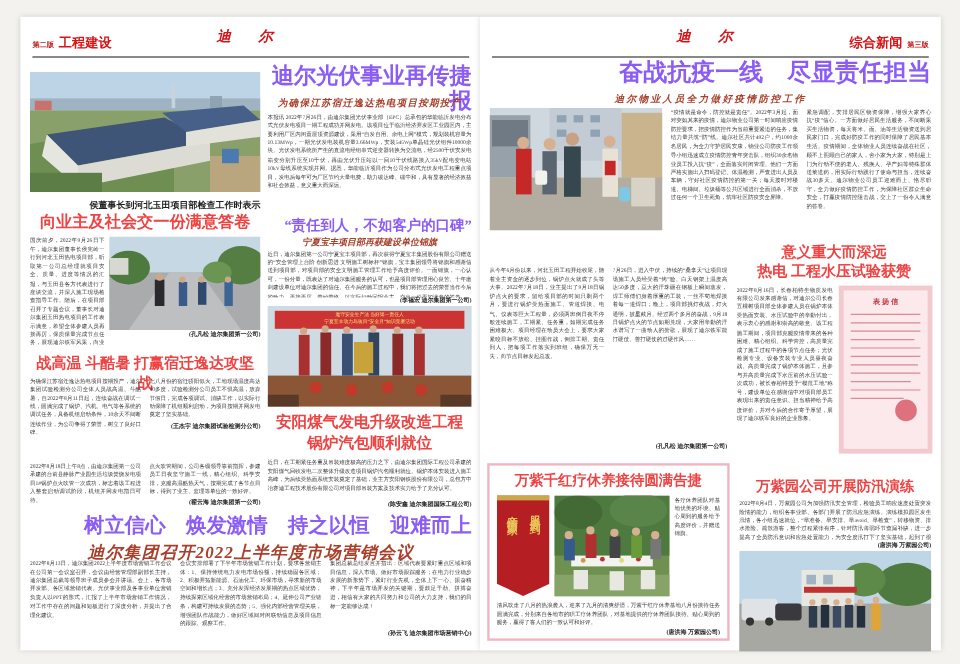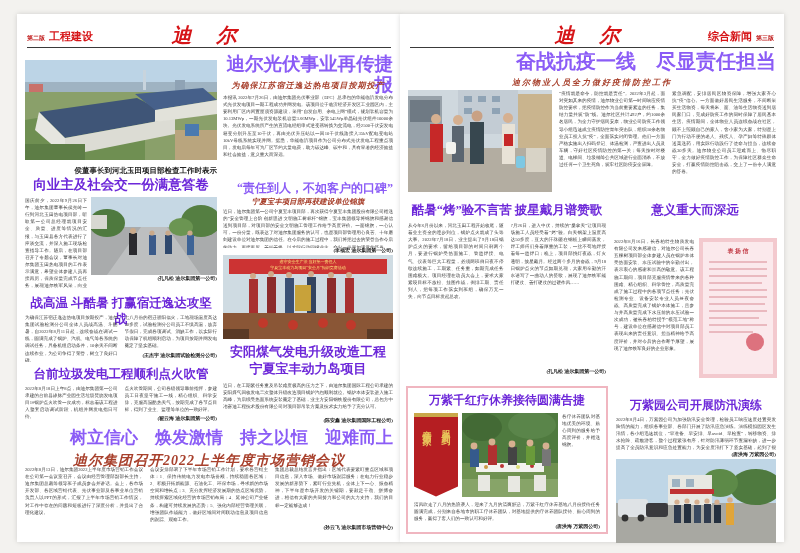--- a/index.html
+++ b/index.html
@@ -4,25 +4,25 @@
 <style>
   html,body{margin:0;padding:0;}
   body{width:800px;height:553px;background:#f3f2ef;position:relative;
        font-family:"Liberation Serif","DejaVu Serif",serif;}
   .page{position:absolute;top:14px;width:384px;height:528px;background:#ffffff;
         box-shadow:0 0 5px rgba(0,0,0,.15);}
   #page-left{left:17px;} #page-right{left:400px;}
   .abs{position:absolute;}
   .hdr-rule{position:absolute;left:10px;right:10px;top:33px;border-bottom:1.7px solid #3a3a3a;}
   .masthead{position:absolute;left:0;right:0;top:8px;text-align:center;color:#d61518;
-            font-weight:bold;font-style:italic;font-size:20px;letter-spacing:10px;}
+            font-weight:bold;font-style:italic;font-size:12px;letter-spacing:10px;}
   .sec-label{font-size:11px;font-weight:bold;color:#d61518;}
   .ed-label{font-size:6px;color:#c01a1a;font-weight:bold;}
   .h-red{color:#8b5cf6;font-weight:bold;text-align:right;line-height:1.15;}
-  .h-blk{color:#6d28d9;font-weight:bold;text-align:center;line-height:1.3;}
+  .h-blk{color:#ef4444;font-weight:bold;text-align:center;line-height:1.3;}
   .sub{color:#a8402c;text-align:center;font-weight:bold;font-style:italic;}
   .kick{color:#222;text-align:right;font-weight:bold;font-size:7.5px;}
   .bt{font-size:4.6px;line-height:1.55;text-align:justify;color:#3a3a3a;overflow:hidden;}
   .byl{font-size:5px;font-weight:bold;text-align:right;color:#222;}
   .cols{display:flex;gap:7px;}
   .cols>div{flex:1;}
   .photo{display:block;}
   .pennant{position:relative;background:#b51e22;
            clip-path:polygon(0 0,100% 0,100% 88%,50% 100%,0 88%);}
   .pennant .vtxt{position:absolute;writing-mode:vertical-rl;color:#e8c35a;
@@ -90,21 +90,20 @@
 
   <div class="abs h-blk" style="left:8px;top:281px;width:192px;font-size:12.5px;">战高温 斗酷暑  打赢宿迁逸达攻坚战</div>
   <div class="abs cols" style="left:8px;top:300px;width:192px;height:48px;">
     <div class="bt">为确保江苏宿迁逸达热电项目按期投产，迪尔集团试验检测分公司全体人员战高温、斗酷暑，自2022年8月11日起，连续奋战在调试一线，圆满完成了锅炉、汽机、电气等各系统的调试任务，具备机组启动条件，10余天不间断连续作业，为公司争得了荣誉，树立了良好口碑。</div>
     <div>
       <div class="bt" style="height:38px;">七八月份的宿迁骄阳似火，工地现场温度高达40多度，试验检测分公司员工不惧高温，放弃节假日，完成各项调试、消缺工作，以实际行动保障了机组顺利启动，为项目按期并网发电奠定了坚实基础。</div>
       <div class="byl">(王杰宇  迪尔集团试验检测分公司)</div>
     </div>
   </div>
 
-  <div class="abs h-blk" style="left:8px;top:352px;width:192px;font-size:12.5px;">台前垃圾发电工程顺利点火吹管</div>
   <div class="abs cols" style="left:8px;top:371px;width:192px;height:40px;">
     <div class="bt">2022年8月18日上午8点，由迪尔集团第一公司承建的台前县静脉产业园生活垃圾焚烧发电项目1#锅炉点火吹管一次成功，标志着该工程进入整套启动调试阶段，机组并网发电指日可待。</div>
     <div>
       <div class="bt" style="height:30px;">点火吹管期间，公司各级领导靠前指挥，参建员工日夜坚守施工一线，精心组织、科学安排，克服高温酷热天气，按期完成了各节点目标，得到了业主、监理等单位的一致好评。</div>
       <div class="byl">(翟云海  迪尔集团第一公司)</div>
     </div>
   </div>
 
   <div class="abs h-red" style="left:206px;top:168px;width:170px;font-size:12px;">“责任到人，不如客户的口碑”</div>
   <div class="abs sub" style="left:206px;top:183px;width:170px;font-size:7.5px;">宁夏宝丰项目部再获建设单位锦旗</div>
@@ -135,21 +134,21 @@
         <circle cx="70" cy="70" r="5" fill="#c0392b"></circle>
       <circle cx="100" cy="68" r="5" fill="#c0392b"></circle>
         <circle cx="128" cy="70" r="5" fill="#c0392b"></circle>
       <rect x="0" y="74" width="26" height="10" fill="#5a3a26"></rect>
         <rect x="144" y="74" width="26" height="10" fill="#5a3a26"></rect>
     </svg>
   </div>
 
   <div class="abs h-blk" style="left:206px;top:330px;width:170px;font-size:13px;">
     <div>安阳煤气发电升级改造工程</div>
-    <div>宁夏宝丰动力岛项目</div>
+    <div>锅炉汽包顺利就位</div>
   </div>
   <div class="abs bt" style="left:206px;top:368px;width:170px;height:36px;">近日，在工期紧任务重及吊装难度极高的压力之下，由迪尔集团国际工程公司承建的安阳煤气回收发电二次整体升级改造项目锅炉汽包顺利就位。锅炉本体安装进入施工高峰，为后续受热面系统安装奠定了基础，业主方安阳钢铁股份有限公司，总包方中冶赛迪工程技术股份有限公司对项目部吊装方案及技术实力给予了充分认可。</div>
   <div class="abs byl" style="left:206px;top:403px;width:170px;">(陈安鑫  迪尔集团国际工程公司)</div>
 
   <div class="abs h-red" style="left:8px;top:414px;width:368px;font-size:17px;">树立信心　焕发激情　持之以恒　迎难而上</div>
   <div class="abs sub" style="left:8px;top:438px;width:368px;font-size:14px;letter-spacing:1px;">迪尔集团召开2022上半年度市场营销会议</div>
   <div class="abs cols" style="left:8px;top:452px;width:368px;height:68px;">
     <div class="bt">2022年8月13日，迪尔集团2022上半年度市场营销工作会议在公司第一会议室召开，会议由经营管理部副部长主持，迪尔集团总裁等领导班子成员参会并讲话。会上，各市场开发部、各区域营销代表、光伏事业部及各事业单位营销负责人以PPT的形式，汇报了上半年市场营销工作情况，对工作中存在的问题和短板进行了深度分析，并提出了合理化建议。</div>
     <div class="bt">会议安排部署了下半年市场营销工作计划，要求各营销主体：1、保持传统电力发电市场份额，持续稳固各区域；2、积极开拓新能源、石油化工、环保市场，寻求新的市场空间和增长点；3、充分发挥经济发展期的热点区域优势，持续探索区域化经营的市场营销布局；4、延伸公司产业链条，构建可持续发展的态势；5、强化内部经营管理关联，增强团队作战能力，做好区域间对闲联动信息及项目信息的跟踪、观察工作。</div>
     <div>
@@ -192,31 +191,31 @@
         <circle cx="100" cy="28" r="5" fill="#d6b090"></circle>
       <rect x="96" y="44" width="9" height="12" fill="#c62828"></rect>
       <rect x="38" y="52" width="10" height="12" rx="2" fill="#f2f2ee"></rect>
       <rect x="108" y="66" width="9" height="12" rx="2" fill="#7ec8e3"></rect>
       <rect x="118" y="58" width="20" height="24" fill="#d8d3c6"></rect>
     </svg>
     <div class="bt">“疫情就是命令，防控就是责任”。2022年3月起，面对突如其来的疫情，迪尔物业公司第一时间响应疫情防控要求，把疫情防控作为当前重要紧迫的任务，集结力量共筑“防”线。迪尔社区共计492户，约1000余名居民，为全力守护居民安康，物业公司防疫工作领导小组迅速成立疫情防控青年突击队，组织30余名物业员工投入抗“疫”，全面落实封闭管理。他们一方面严格实施出入扫码登记、体温检测，严查进出人员及车辆，守好社区疫情防控的第一关；每天按时对楼道、电梯间、垃圾桶等公共区域进行全面消杀，不放过任何一个卫生死角，筑牢社区防疫安全屏障。</div>
     <div class="bt">紧急调配，安排居民区物资保障，增强大家齐心抗“疫”信心。一方面做好居民生活服务，不间断采买生活物资，每天将米、面、油等生活物资送到居民家门口，完成好防疫工作的同时保障了居民基本生活。疫情期间，全体物业人员连续奋战在社区，顾不上照顾自己的家人，舍小家为大家，特别是上门为行动不便的老人、残疾人、孕产妇等特殊群体送菜送药，用实际行动践行了使命与担当，连续奋战30多天。迪尔物业公司员工迎难而上、恪尽职守，全力做好疫情防控工作，为保障社区群众生命安全，打赢疫情防控阻击战，交上了一份令人满意的答卷。</div>
   </div>
 
-  <div class="abs h-blk" style="left:8px;top:188px;width:198px;font-size:12.5px;">酷暑“烤”验不言苦  披星戴月谱赞歌</div>
   <div class="abs cols" style="left:8px;top:208px;width:198px;height:156px;">
     <div class="bt">从今年6月份以来，河北玉田工程开始收尾，随着业主资金的逐步到位，锅炉点火就成了头等大事。2022年7月18日，业主提出了9月18日锅炉点火的要求，留给项目部的时间只剩两个月，要进行锅炉受热面施工、管道焊接、电气、仪表等巨大工程量，必须两班倒日夜不停歇连续施工，工期紧、任务重，如期完成任务困难极大。项目经理在动员大会上，要求大家紧咬目标不放松、挂图作战，倒排工期、责任到人，把每项工作落实到班组，确保万无一失，向节点目标发起总攻。</div>
     <div>
       <div class="bt" style="height:146px;">7月26日，进入中伏，持续的“桑拿天”让项目现场施工人员经受着“烤”验。白天钢架上温度高达50多度，豆大的汗珠砸在钢板上瞬间蒸发，焊工师傅们身着厚重的工装，一丝不苟地焊接着每一道焊口；晚上，项目部挑灯夜战，灯火通明，披星戴月。经过两个多月的奋战，9月18日锅炉点火的节点如期兑现，大家用辛勤的汗水谱写了一曲动人的赞歌，展现了迪尔铁军能打硬仗、善打硬仗的过硬作风……</div>
       <div class="byl">(孔凡松  迪尔集团第一公司)</div>
     </div>
   </div>
 
   <div class="abs h-blk" style="left:214px;top:188px;width:162px;font-size:12.5px;">
     <div>意义重大而深远</div>
+    <div>热电 工程水压试验获赞</div>
   </div>
   <div class="abs" style="left:214px;top:224px;width:162px;height:140px;display:flex;gap:5px;">
     <div class="bt" style="width:80px;height:140px;flex:none;">2022年8月16日，长春柏特生物质发电有限公司发来感谢信，对迪尔公司长春五棵树项目部全体参建人员在锅炉本体受热面安装、水压试验中的辛勤付出，表示衷心的感谢和崇高的敬意。该工程施工期间，项目部克服疫情带来的各种困难、精心组织、科学管控，高质量完成了施工过程中的各项节点任务；光伏检测专业、设备安装专业人员昼夜奋战、高质量完成了锅炉本体施工，且参与并高质量完成下水压前的水压试验一次成功，被长春柏特授予“模范工地”称号，建设单位在感谢信中对项目部员工表现出来的责任意识、担当精神给予高度评价，并对今后的合作寄予厚望，展现了迪尔铁军良好的企业形象。</div>
     <div style="flex:1;background:#f3c9ce;padding:4px;box-sizing:border-box;">
       <div style="background:#fbe9ec;height:100%;position:relative;box-sizing:border-box;padding:5px 4px;">
         <div style="text-align:center;color:#c23a45;font-size:6px;font-weight:bold;">表 扬 信</div>
         <svg width="62" height="96" viewBox="0 0 62 96">
           <g stroke="#d98a93" stroke-width="1">
             <line x1="2" y1="6" x2="60" y2="6"></line>
               <line x1="2" y1="13" x2="60" y2="13"></line>

